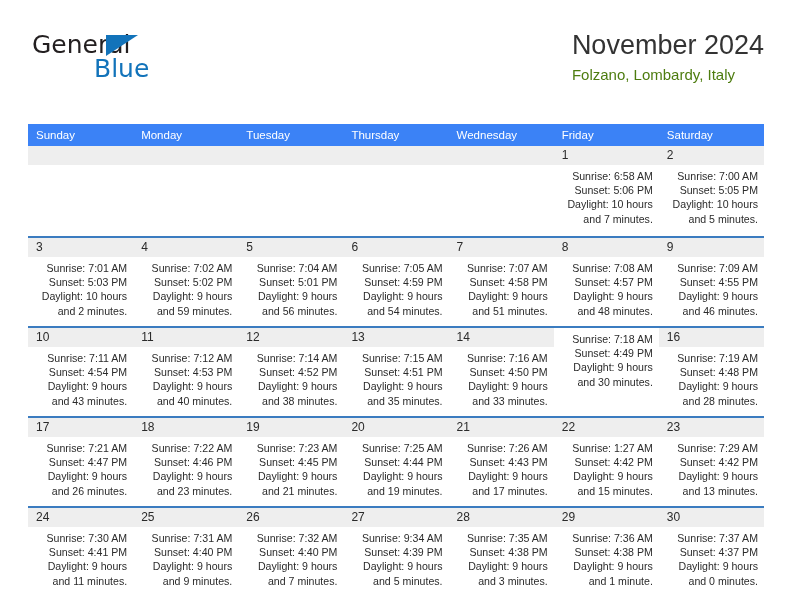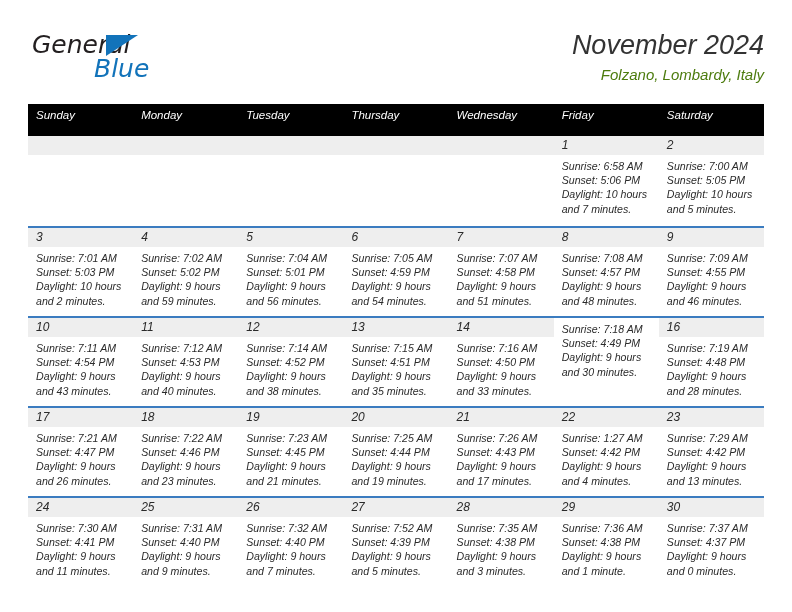--- a/index.html
+++ b/index.html
@@ -12,21 +12,20 @@
     height: 612px;
     font-family: "Liberation Sans", sans-serif;
     color: #222222;
     overflow: hidden;
   }
   .page {
     position: relative;
     width: 792px;
     height: 612px;
     box-sizing: border-box;
-    font-style: italic;
   }
 
   
   .header {
     position: absolute;
     left: 28px;
     top: 28px;
     right: 28px;
     height: 68px;
   }
@@ -64,21 +63,20 @@
     font-size: 25px;
     color: #1273ba;
     font-family: "DejaVu Sans", sans-serif;
     font-weight: 400;
     line-height: 1;
   }
   .title-block {
     position: absolute;
     right: 0;
     top: 0;
-    text-align: right;
   }
   .cal-title {
     font-size: 27px;
     color: #333333;
     font-weight: 400;
     line-height: 34px;
     white-space: nowrap;
   }
   .cal-subtitle {
     font-size: 15px;
@@ -91,22 +89,23 @@
 
   
   .calendar {
     position: absolute;
     left: 28px;
     top: 104px;
     width: 736px;
   }
   .weekday-row {
     display: flex;
-    background: #000000;
-    height: 32px;
+    background: #3b82f6;
+    height: 22px;
+    margin-top: 20px;
   }
   .weekday {
     flex: 1 1 0;
     color: #ffffff;
     font-size: 11.5px;
     line-height: 22px;
     padding-left: 8px;
     box-sizing: border-box;
     white-space: nowrap;
   }
@@ -127,20 +126,21 @@
     background: #eeeeee;
     height: 19px;
     padding-left: 8px;
     box-sizing: border-box;
     color: #2a2a2a;
     font-size: 12px;
     line-height: 19px;
   }
   .day-body {
     padding: 4px 6px 0 8px;
+    text-align: right;
   }
   .day-line {
     font-size: 10.6px;
     line-height: 14.2px;
     color: #2b2b2b;
     white-space: nowrap;
   }
 </style>
 </head>
 <body>
@@ -391,21 +391,21 @@
           <div class="day-line">Daylight: 9 hours</div>
           <div class="day-line">and 17 minutes.</div>
         </div>
       </div>
       <div class="day-cell">
         <div class="day-num-strip">22</div>
         <div class="day-body">
           <div class="day-line">Sunrise: 1:27 AM</div>
           <div class="day-line">Sunset: 4:42 PM</div>
           <div class="day-line">Daylight: 9 hours</div>
-          <div class="day-line">and 4 minutes.</div>
+          <div class="day-line">and 15 minutes.</div>
         </div>
       </div>
       <div class="day-cell">
         <div class="day-num-strip">23</div>
         <div class="day-body">
           <div class="day-line">Sunrise: 7:29 AM</div>
           <div class="day-line">Sunset: 4:42 PM</div>
           <div class="day-line">Daylight: 9 hours</div>
           <div class="day-line">and 13 minutes.</div>
         </div>
@@ -436,21 +436,21 @@
         <div class="day-body">
           <div class="day-line">Sunrise: 7:32 AM</div>
           <div class="day-line">Sunset: 4:40 PM</div>
           <div class="day-line">Daylight: 9 hours</div>
           <div class="day-line">and 7 minutes.</div>
         </div>
       </div>
       <div class="day-cell">
         <div class="day-num-strip">27</div>
         <div class="day-body">
-          <div class="day-line">Sunrise: 7:52 AM</div>
+          <div class="day-line">Sunrise: 9:34 AM</div>
           <div class="day-line">Sunset: 4:39 PM</div>
           <div class="day-line">Daylight: 9 hours</div>
           <div class="day-line">and 5 minutes.</div>
         </div>
       </div>
       <div class="day-cell">
         <div class="day-num-strip">28</div>
         <div class="day-body">
           <div class="day-line">Sunrise: 7:35 AM</div>
           <div class="day-line">Sunset: 4:38 PM</div>

